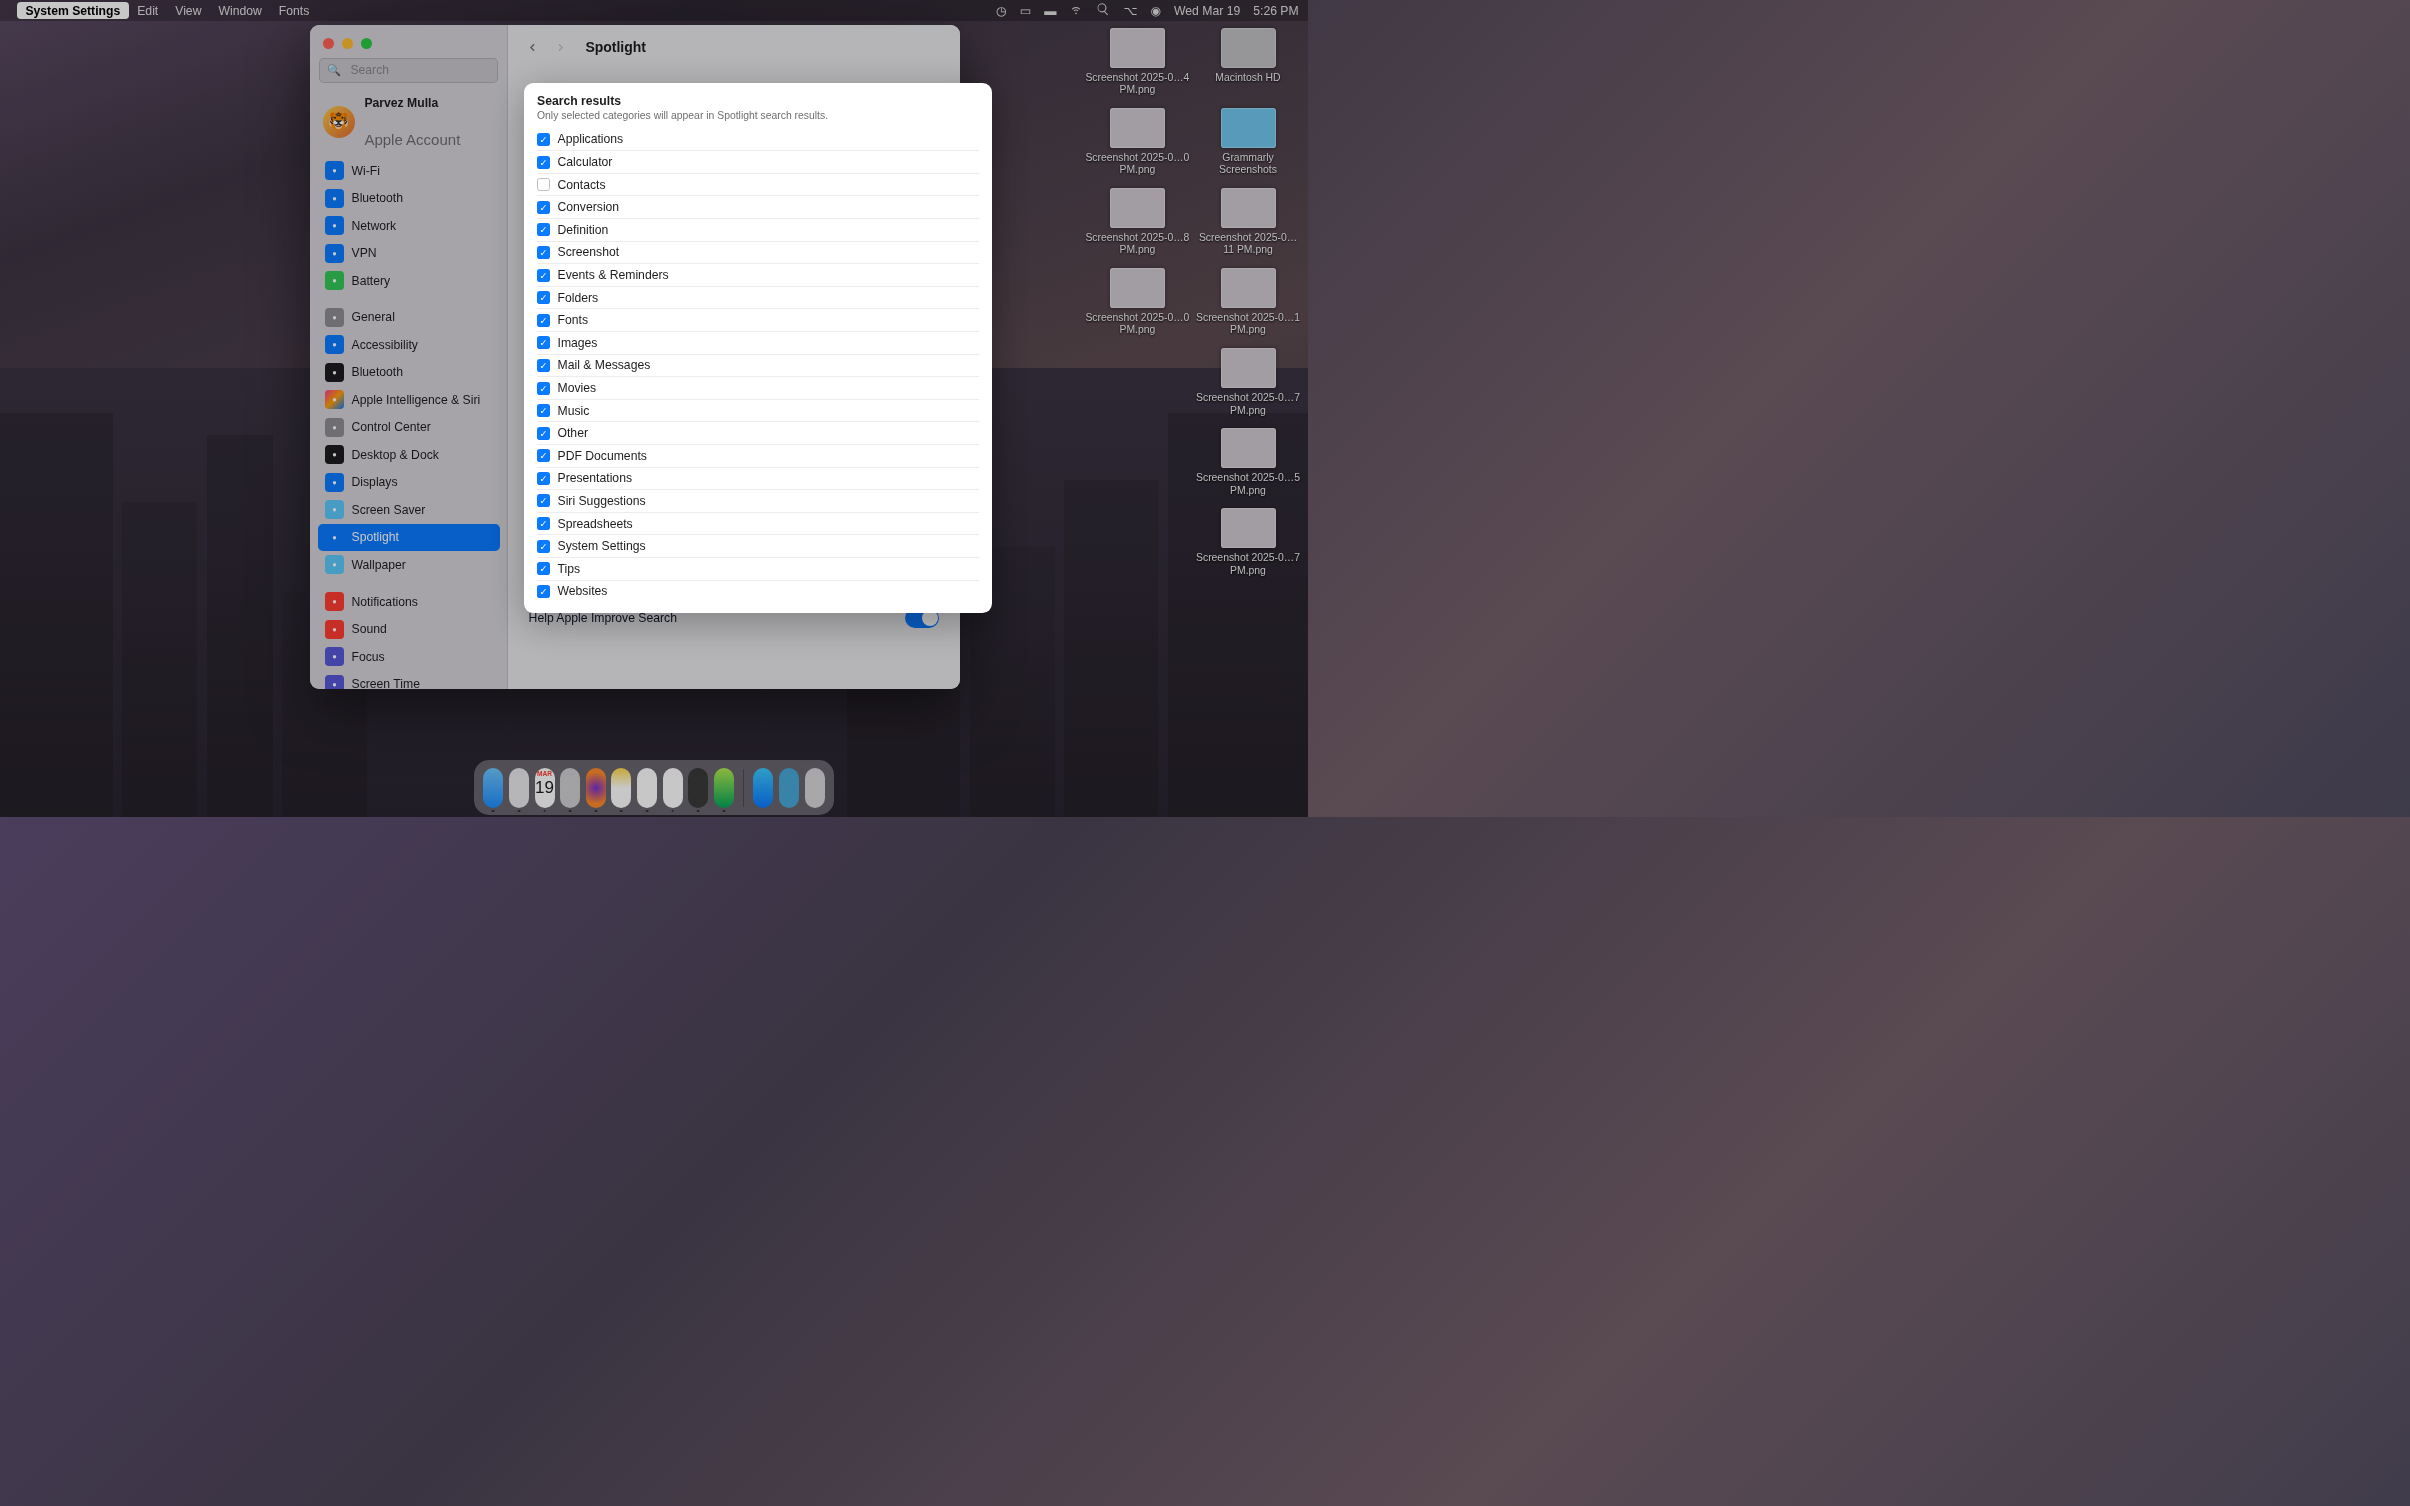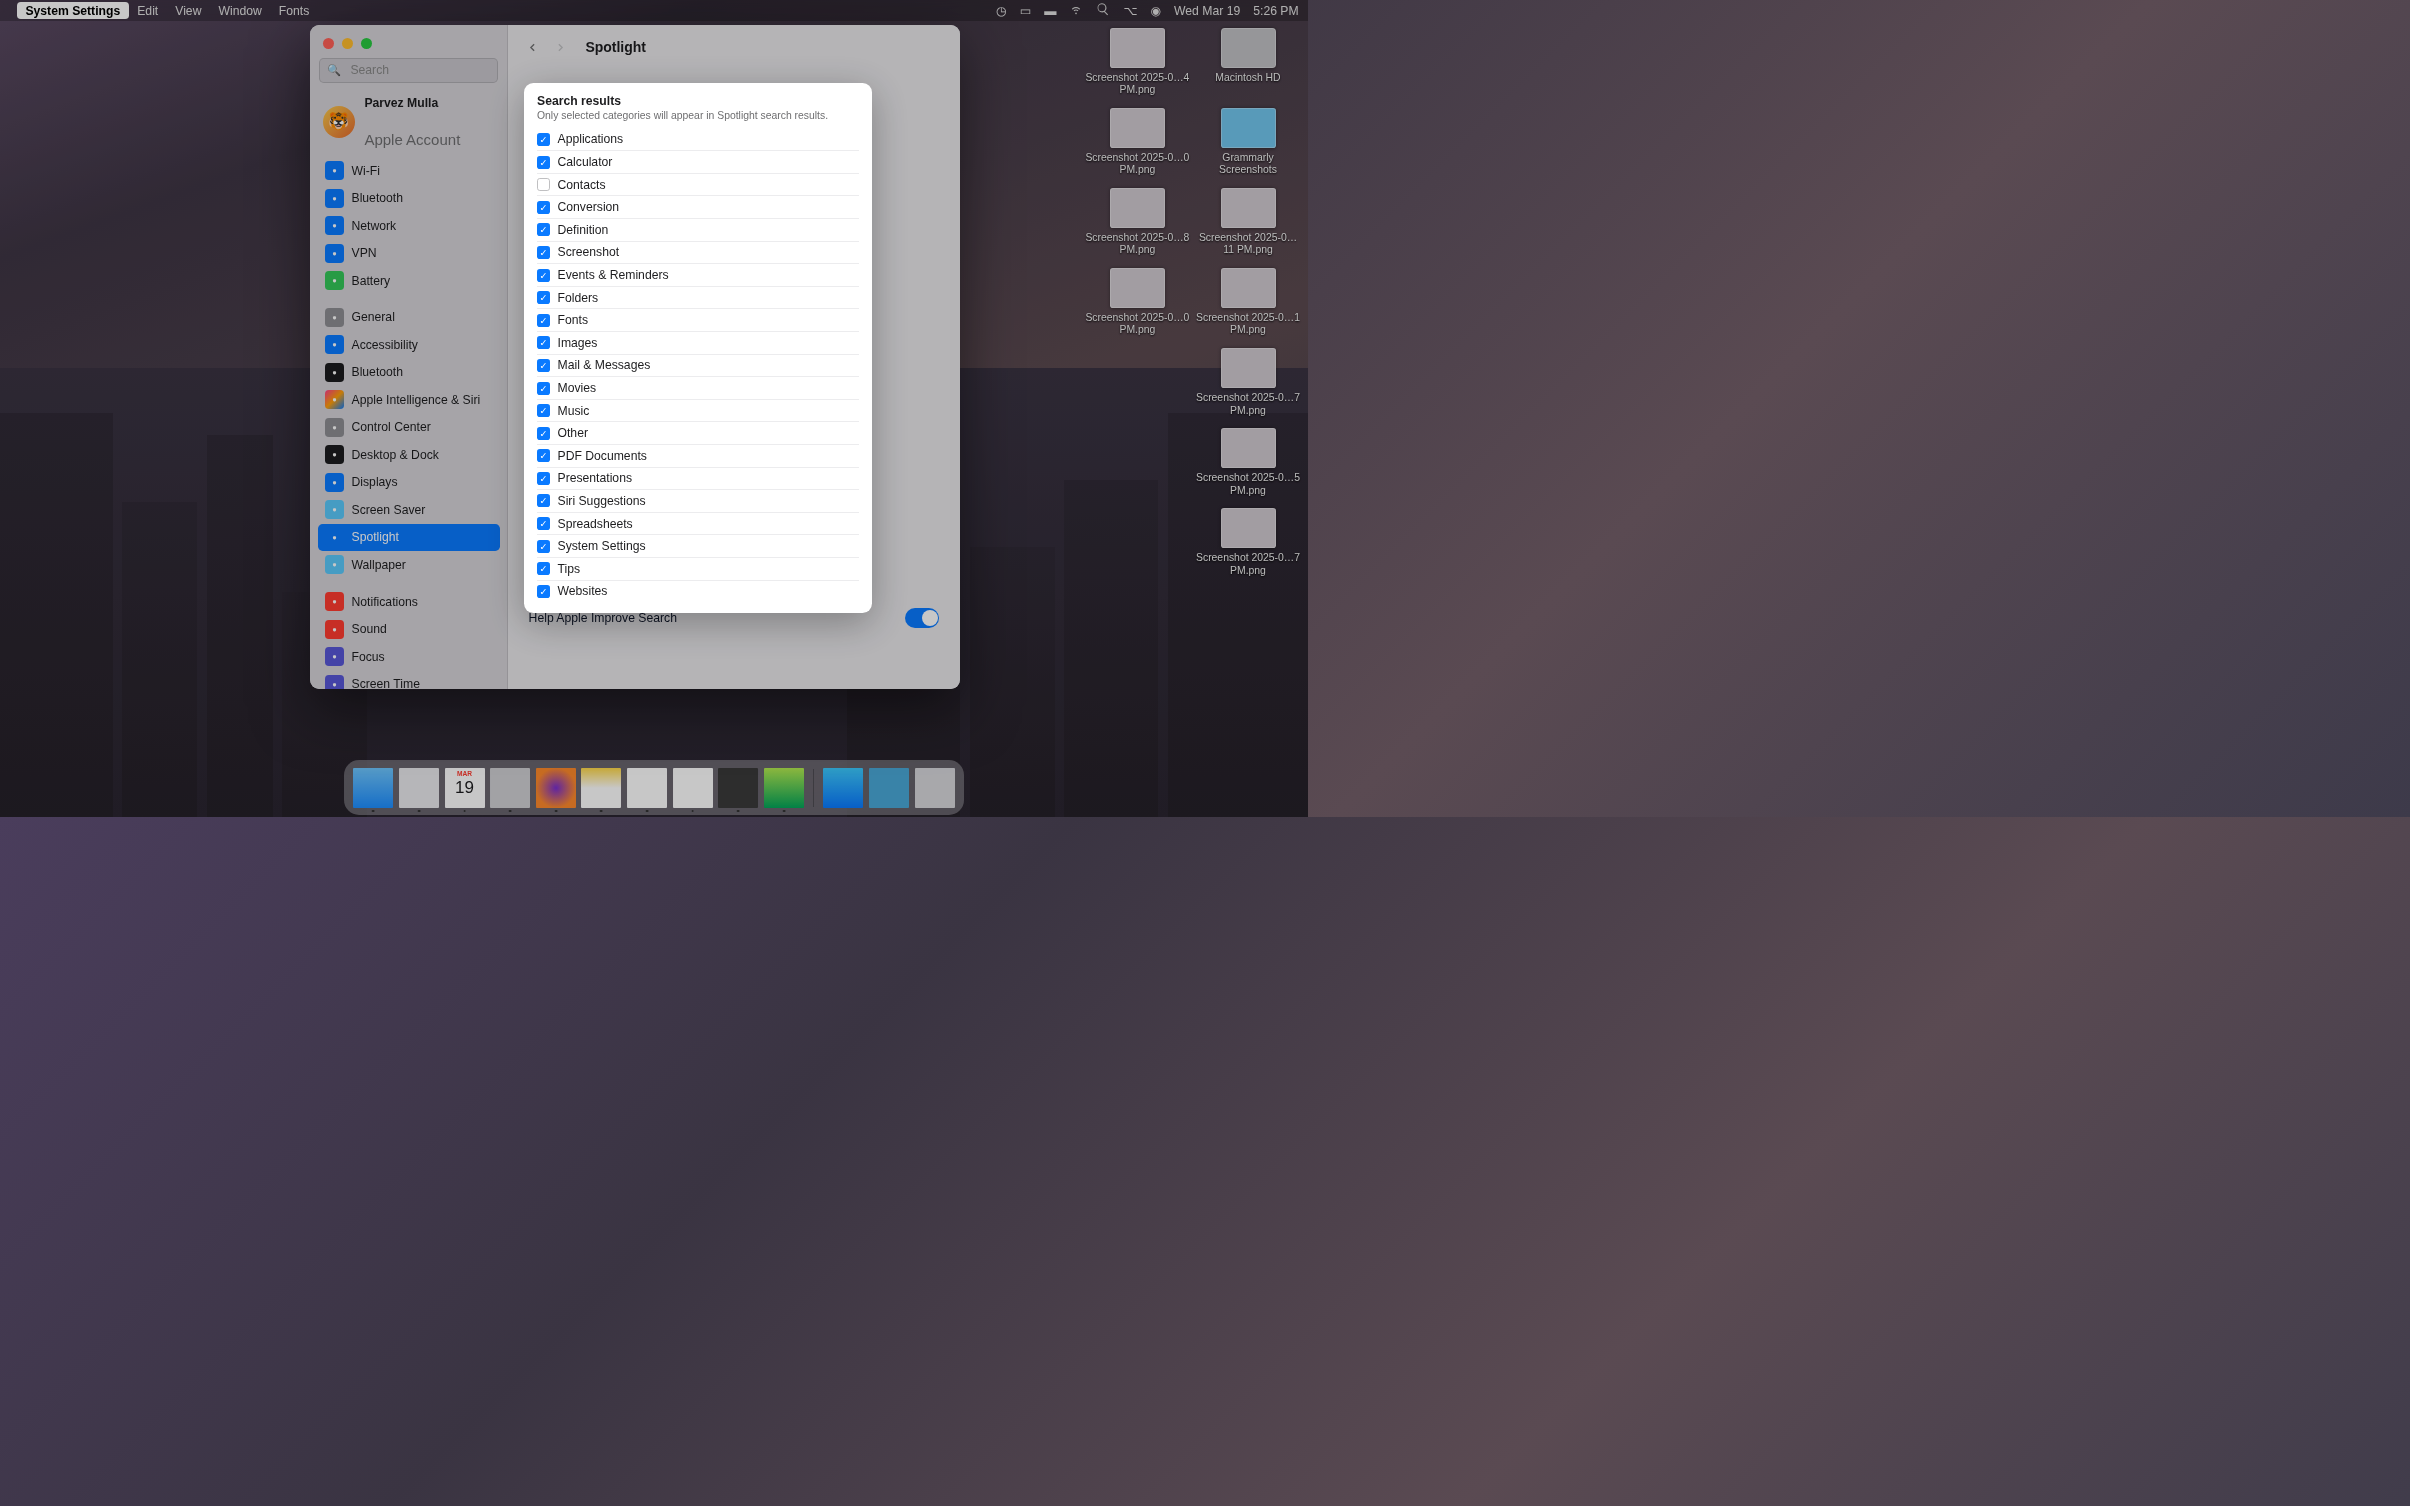--- a/index.html
+++ b/index.html
@@ -222,21 +222,21 @@
     .content-body {
       flex: 1;
       padding: 0 15px;
       overflow: hidden;
     }
     
     .results-panel {
       position: absolute;
       left: 524px;
       top: 83px;
-      width: 348px;
+      width: 468px;
       background: #fff;
       border-radius: 9.4px;
       box-shadow: 0 9.4px 38px rgba(0,0,0,0.3);
       padding: 11.3px 13px;
       z-index: 100;
     }
     .results-title {
       font-size: 12.2px;
       font-weight: 600;
       color: #1d1d1f;
@@ -358,23 +358,23 @@
       background: rgba(220,220,225,0.35);
       border-radius: 15px;
       backdrop-filter: blur(19px);
       display: flex;
       align-items: center;
       padding: 5.6px 9.4px;
       gap: 5.6px;
       z-index: 25;
     }
     .dock-item {
-      width: 40px;
+      width: 20px;
       height: 40px;
-      border-radius: 1px;
+      border-radius: 12px;
       position:relative;
     }
     .dock-dot {
       position:absolute;
       bottom:-4.7px;
       left:50%;
       transform:translateX(-50%);
       width:2.8px;
       height:2.8px;
       border-radius:50%;

